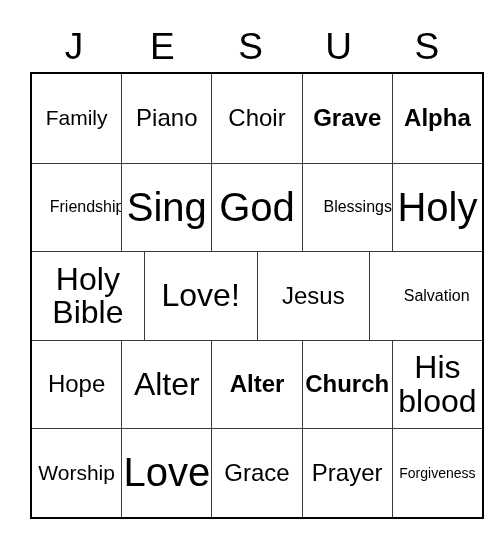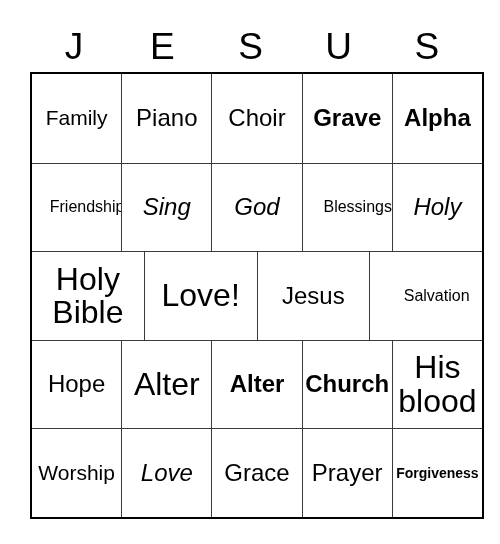--- a/index.html
+++ b/index.html
@@ -75,27 +75,27 @@
   }
   .cell-text {
     display: block;
     line-height: 1.04;
     font-weight: 400;
     color: #000000;
     white-space: pre-line;
   }
 
   
-  .fs-xs   { font-size: 14px; font-weight: bold; }
+  .fs-xs   { font-size: 14px; }
   .fs-s    { font-size: 16px; margin-left: 21px; }
   .fs-m    { font-size: 21px; }
   .fs-ml   { font-size: 24px; font-weight: bold; }
   .fs-l    { font-size: 24px; }
   .fs-xl   { font-size: 32px; }
-  .fs-xxl  { font-size: 24px; font-style: italic; }
+  .fs-xxl  { font-size: 40px; }
 </style>
 </head>
 <body>
 
 <div id="card">
 
   <div id="header-row">
     <div class="header-letter">J</div>
     <div class="header-letter">E</div>
     <div class="header-letter">S</div>

